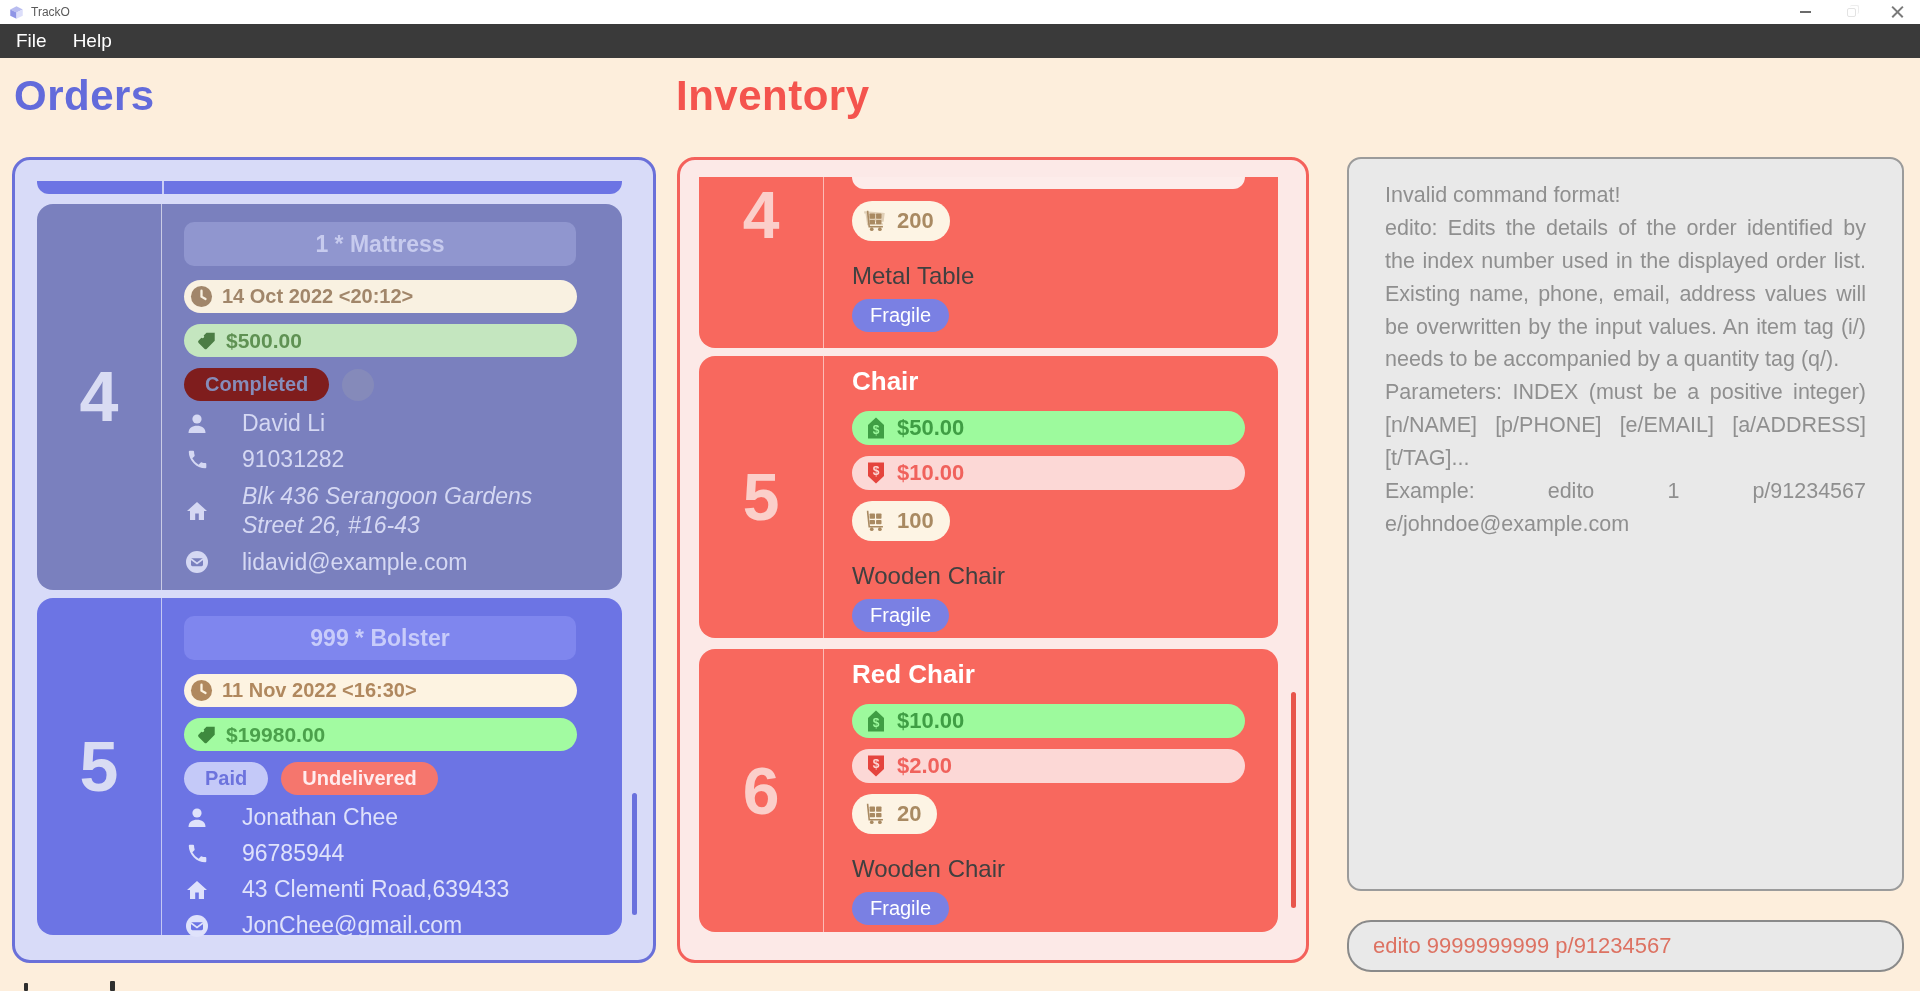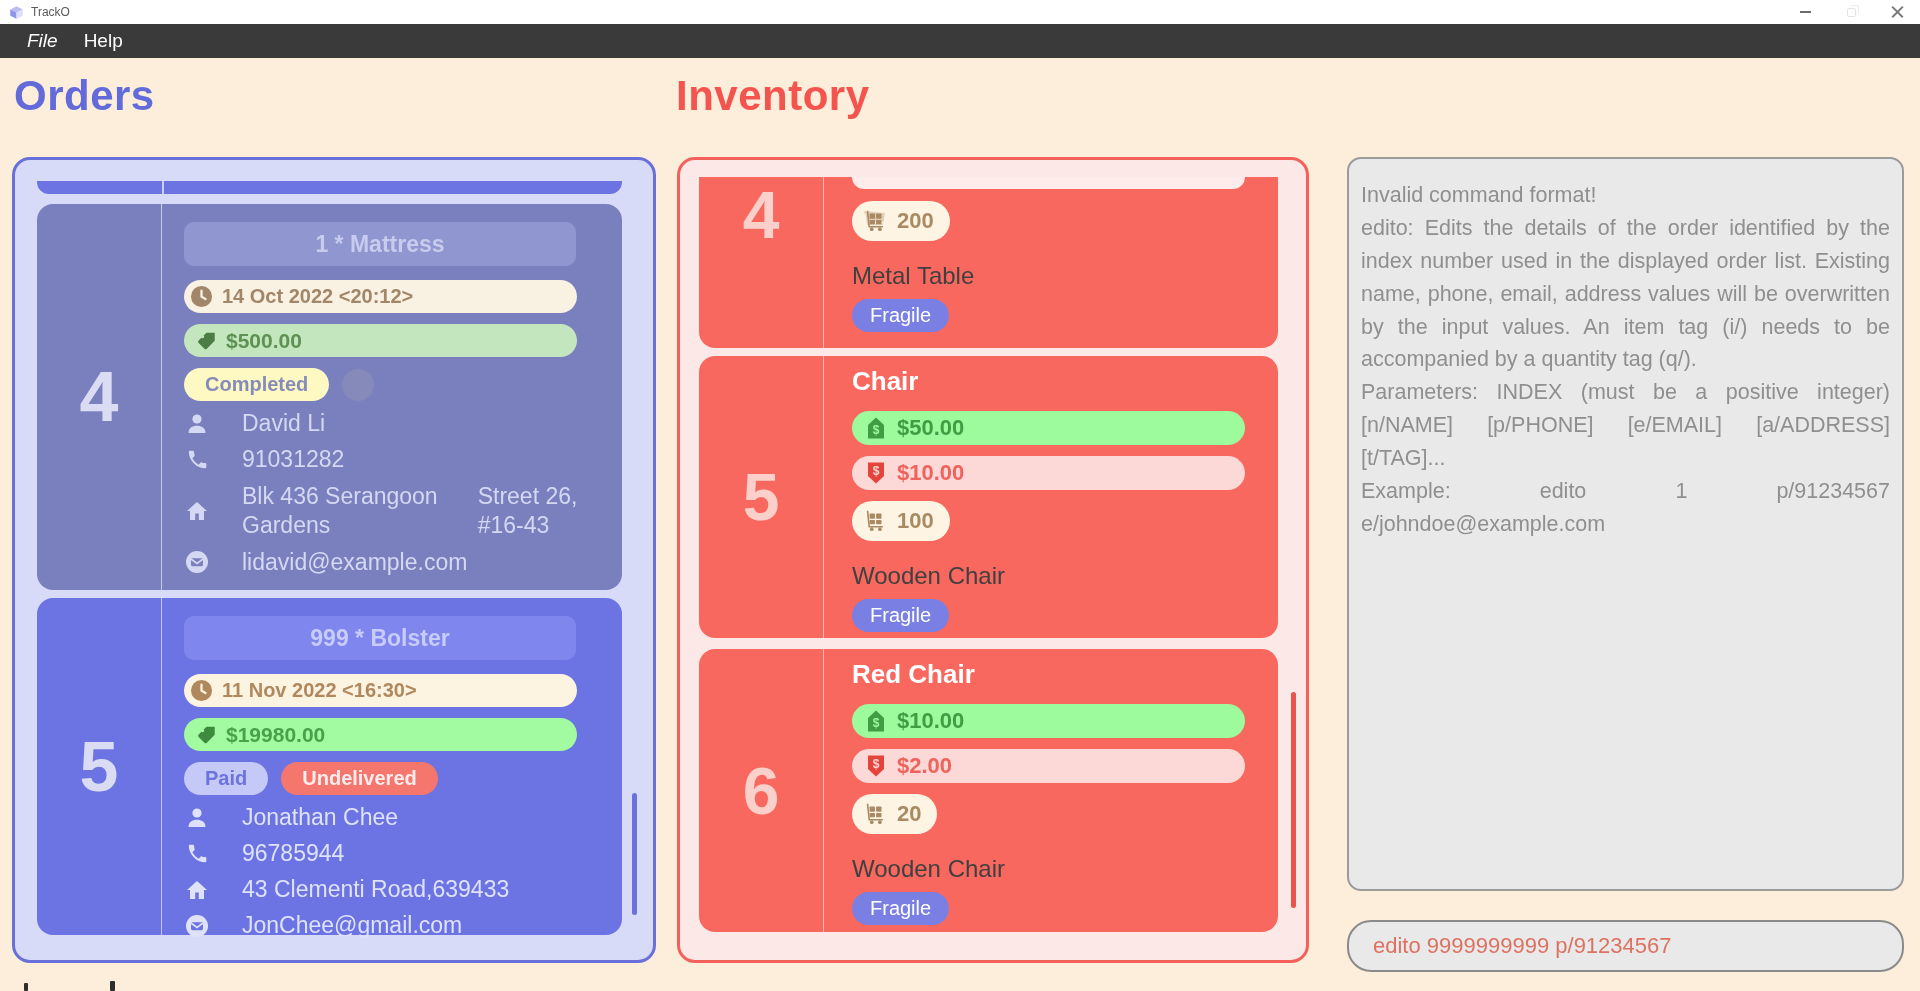--- a/index.html
+++ b/index.html
@@ -16,32 +16,32 @@
   .glyph-max { width:9px; height:9px; border:1.5px solid #e3e3e3; border-radius:2px; position:relative; }
   .glyph-max::after { content:""; position:absolute; left:2px; top:-4px; width:8px; height:8px; border:1.5px solid #ededed; border-left:none; border-bottom:none; border-radius:2px; }
   .glyph-close { position:relative; width:13px; height:13px; }
   .glyph-close::before,.glyph-close::after { content:""; position:absolute; left:-1px; top:5.5px; width:15px; height:1.8px; background:#7a7a7a; }
   .glyph-close::before { transform:rotate(45deg); }
   .glyph-close::after { transform:rotate(-45deg); }
 
   
   .menubar { position:absolute; left:0; top:24px; width:1920px; height:34px; background:#3a3a3a; display:flex; align-items:center; }
   .menu-item { color:#ffffff; font-size:19px; padding:0 13px; height:100%; display:flex; align-items:center; cursor:default; }
-  .menu-item:first-child { padding-left:27px;font-style:italic; }
+  .menu-item:first-child { padding-left:16px; }
 
   
   .heading { position:absolute; top:72px; font-size:42px; font-weight:800; letter-spacing:0.5px; }
   .heading.orders { left:14px; color:#636bdb; }
   .heading.inventory { left:676px; color:#f4544e; }
 
   
   .panel { position:absolute; top:157px; border-radius:18px; }
   .orders-panel { left:12px; width:644px; height:806px; background:#d8dbf8; border:3px solid #6a70d9; overflow:hidden; }
   .inventory-panel { left:677px; width:632px; height:806px; background:#fce9e7; border:3px solid #f4615b; overflow:hidden; }
-  .result-panel { left:1347px; width:557px; height:734px; background:#e9e9e9; border:2px solid #9b9b9b; border-radius:14px; padding:20px 12px; }
+  .result-panel { left:1347px; width:557px; height:734px; background:#e9e9e9; border:2px solid #9b9b9b; border-radius:14px; padding:20px 36px; }
 
   
   .order-sliver { position:absolute; left:22px; top:21px; width:585px; height:13px; background:#6c74e4; border-radius:0 0 12px 12px; }
   .order-sliver .divider-seg { position:absolute; left:125px; top:0; width:1.5px; height:100%; background:rgba(255,255,255,0.65); }
   .order-card { position:absolute; left:22px; width:585px; border-radius:16px; display:flex; }
   .order-card.c4 { top:44px; height:386px; background:#7a80be; }
   .order-card.c5 { top:438px; height:337px; background:#6c74e4; }
   .num-col { width:125px; flex:0 0 125px; display:flex; align-items:center; justify-content:center; border-right:1.5px solid rgba(255,255,255,0.6); }
   .num-col .num { font-size:70px; font-weight:700; color:#d9dcf3; }
   .card-body { flex:1; padding:12px 0 0 22px; }
@@ -51,29 +51,29 @@
   .c4 .item-pill { background:#9096cf; color:#c7cbee; }
   .c5 .item-pill { background:#7f86ee; color:#c8ccfa; }
   .date-pill { width:393px; height:33px; margin-top:14px; padding-left:6px; gap:9px; font-size:20px; }
   .c4 .date-pill { background:#f9f1e1; color:#a1866a; }
   .c5 .date-pill { background:#fdf3e1; color:#b0885e; }
   .price-pill { width:393px; height:33px; margin-top:11px; padding-left:12px; gap:9px; font-size:21px; }
   .c4 .price-pill { background:#c4e6bf; color:#5f9153; }
   .c5 .price-pill { background:#a2fba1; color:#4ba14b; }
   .status-row { display:flex; align-items:center; gap:13px; margin-top:11px; }
   .status-pill { height:33px; padding:0 21px; font-size:20px; }
-  .pill-completed { background:#fef9c3; color:#868cb9; }
+  .pill-completed { background:#7f1d1d; color:#868cb9; }
   .pill-paid { background:#c4c9f8; color:#6c73dd; }
   .pill-undelivered { background:#f5766d; color:#ffecee; }
   .status-dot { width:32px; height:32px; border-radius:50%; background:#858aba; }
   .contact-row { display:flex; align-items:center; gap:32px; margin-top:9px; font-size:23px; }
   .c4 .contact-row { color:#d5d8f3; }
   .c5 .contact-row { color:#dfe2fb; }
   .contact-row .cicon { width:26px; flex:0 0 26px; display:flex; justify-content:center; }
-  .addr-lines { display:flex; flex-direction:row; line-height:1.25; }
+  .addr-lines { display:flex; flex-direction:column; line-height:1.25;font-style:italic; }
 
   
   .inv-card { position:absolute; left:19px; width:579px; background:#f8685e; display:flex; border-radius:16px; }
   .inv-card.c4 { top:17px; height:171px; border-radius:0 0 16px 16px; }
   .inv-card.c5 { top:196px; height:282px; }
   .inv-card.c6 { top:489px; height:283px; }
   .inv-num-col { width:125px; flex:0 0 125px; display:flex; justify-content:center; border-right:1.5px solid rgba(255,255,255,0.55); }
   .inv-num-col .num { font-size:66px; font-weight:700; color:#fbcfca; }
   .inv-card.c5 .inv-num-col, .inv-card.c6 .inv-num-col { align-items:center; }
   .inv-card.c4 .inv-num-col { align-items:flex-start; }

